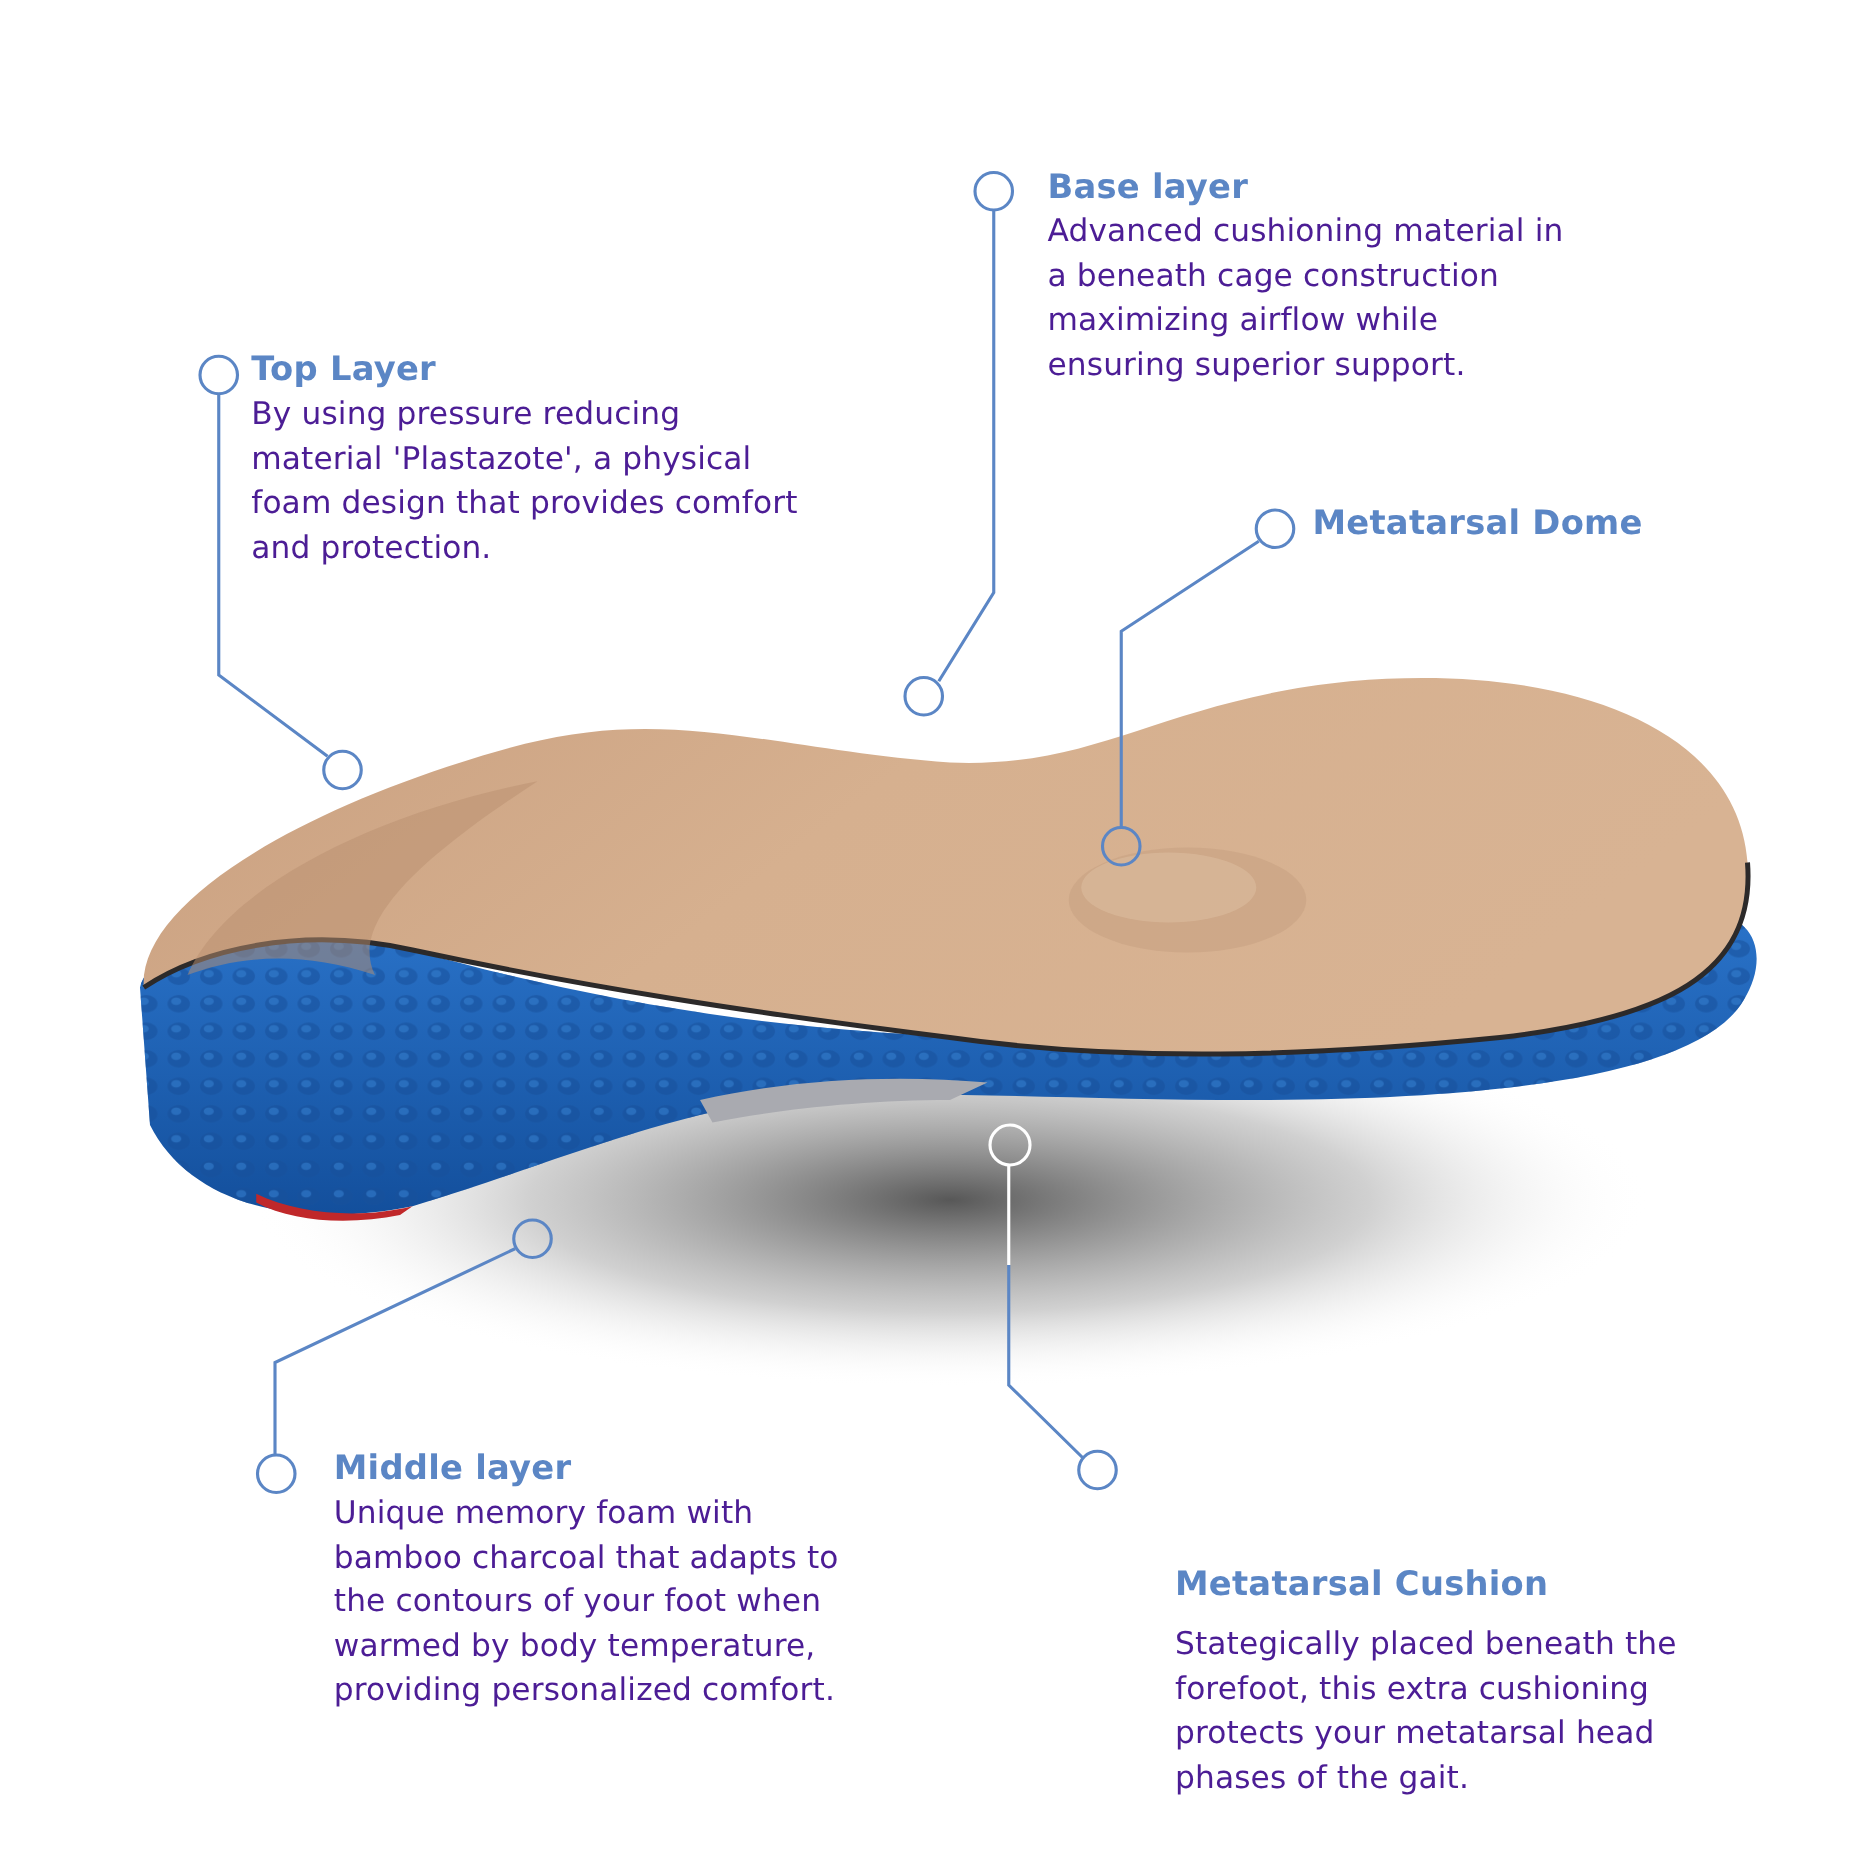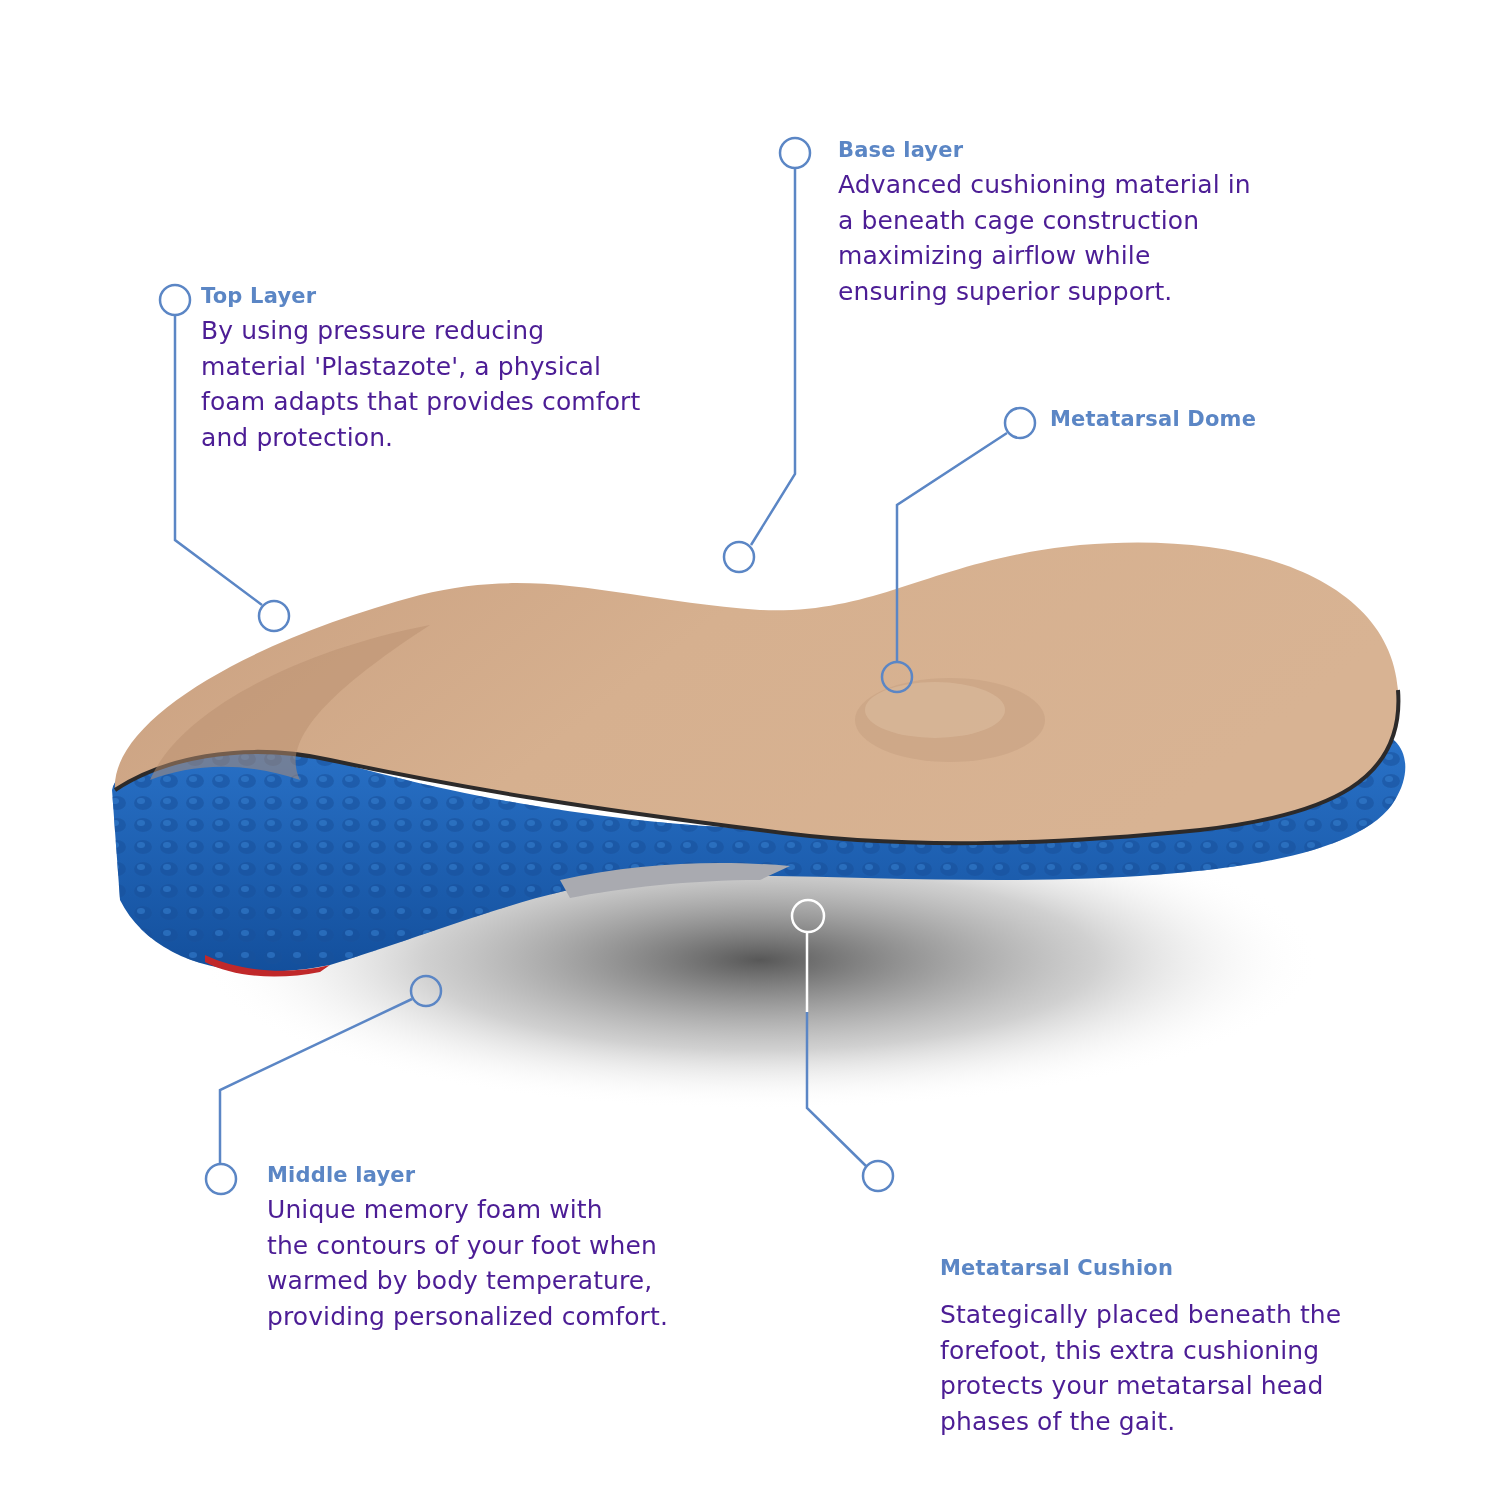--- a/index.html
+++ b/index.html
@@ -1,20 +1,20 @@
 <!DOCTYPE html>
 <html><head>
 <meta charset="utf-8">
 <style>
   html, body { margin: 0; padding: 0; background: #ffffff; }
   body { width: 1500px; height: 1500px; position: relative; overflow: hidden;
          font-family: "DejaVu Sans", "Liberation Sans", sans-serif; }
   .art { position: absolute; left: 0; top: 0; width: 1500px; height: 1500px; }
   .callout { position: absolute; }
-  .callout .title { color: #5b86c5; font-weight: bold; font-size: 21px; line-height: 34px; letter-spacing: 0.2px; }
+  .callout .title { color: #5b86c5; font-weight: bold; font-size: 27px; line-height: 34px; letter-spacing: 0.2px; }
   .callout .body { color: #4c1d95; font-size: 25px; line-height: 35.5px; letter-spacing: 0.1px; }
   .callout .body span { display: block; white-space: nowrap; }
 </style>
 </head>
 <body>
 
 <svg class="art" viewBox="0 0 1500 1500" xmlns="http://www.w3.org/2000/svg">
   <defs>
     <radialGradient id="shadowGrad" cx="0.5" cy="0.5" r="0.5">
       <stop offset="0" stop-color="#3a3a3a" stop-opacity="0.85"></stop>
@@ -80,21 +80,21 @@
     <circle cx="808" cy="916" r="16"></circle>
     <line x1="807" y1="932" x2="807" y2="1012"></line>
   </g>
 </svg>
 
 <div class="callout" style="left:201px; top:279px;">
   <div class="title">Top Layer</div>
   <div class="body">
     <span>By using pressure reducing</span>
     <span>material 'Plastazote', a physical</span>
-    <span>foam adapts that provides comfort</span>
+    <span>foam design that provides comfort</span>
     <span>and protection.</span>
   </div>
 </div>
 
 <div class="callout" style="left:838px; top:133px;">
   <div class="title">Base layer</div>
   <div class="body">
     <span>Advanced cushioning material in</span>
     <span>a beneath cage construction</span>
     <span>maximizing airflow while</span>
@@ -103,20 +103,21 @@
 </div>
 
 <div class="callout" style="left:1050px; top:402px;">
   <div class="title">Metatarsal Dome</div>
 </div>
 
 <div class="callout" style="left:267px; top:1158px;">
   <div class="title">Middle layer</div>
   <div class="body">
     <span>Unique memory foam with</span>
+    <span>bamboo charcoal that adapts to</span>
     <span>the contours of your foot when</span>
     <span>warmed by body temperature,</span>
     <span>providing personalized comfort.</span>
   </div>
 </div>
 
 <div class="callout" style="left:940px; top:1251px;">
   <div class="title" style="margin-bottom:12px;">Metatarsal Cushion</div>
   <div class="body">
     <span>Stategically placed beneath the</span>

